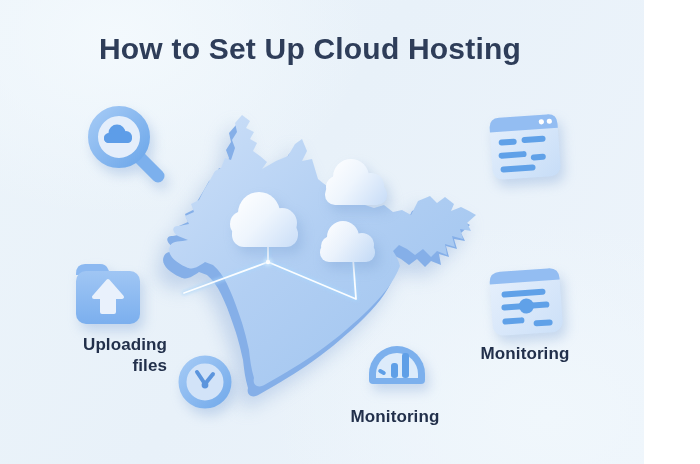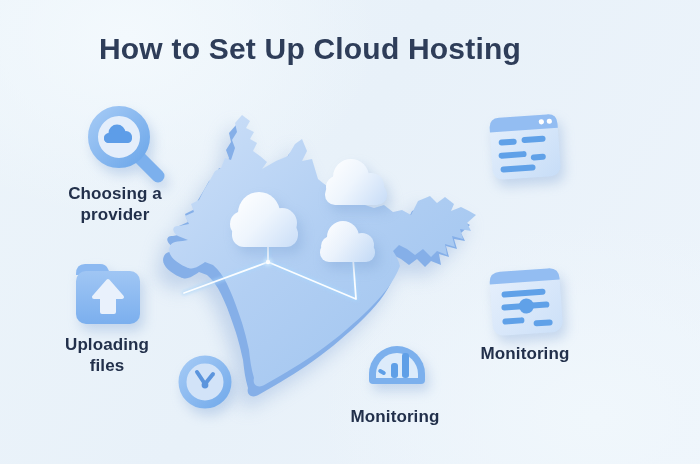--- a/index.html
+++ b/index.html
@@ -1,18 +1,18 @@
 <!DOCTYPE html>
 <html><head>
 <meta charset="utf-8">
 <style>
   html,body{margin:0;padding:0;}
   #stage{
     position:relative;
-    width:700px;height:464px;
+    width:644px;height:464px;
     overflow:hidden;
     background:
       radial-gradient(ellipse 420px 300px at 18% 8%, #f3f9fd 0%, rgba(243,249,253,0) 60%),
       radial-gradient(ellipse 500px 360px at 85% 90%, #f0f7fc 0%, rgba(240,247,252,0) 55%),
       linear-gradient(120deg,#ecf4fa 0%,#e8f1f9 45%,#edf4fb 100%);
     font-family:"Liberation Sans", sans-serif;
   }
   .title{
     position:absolute;left:10px;top:30px;width:600px;
     text-align:center;font-weight:700;font-size:30px;line-height:1.24;
@@ -125,24 +125,20 @@
     </defs>
     <line x1="56" y1="54" x2="74" y2="72" stroke="#7cb0ed" stroke-width="13" stroke-linecap="round"></line>
     <circle cx="35" cy="33" r="26" fill="#e4eefb" stroke="url(#ringGrad)" stroke-width="10"></circle>
     <g fill="#5d9de8">
       <circle cx="33" cy="29" r="8.5"></circle>
         <circle cx="42" cy="33" r="6"></circle>
         <circle cx="25" cy="34" r="5"></circle>
       <rect x="20" y="30" width="28" height="9" rx="4.5"></rect>
     </g>
   </svg>
-  <div class="label" style="left:53px;top:184px;width:124px;">
-    <div>Choosing a</div>
-    <div>provider</div>
-  </div>
 
   <svg class="icon" style="left:485px;top:106px;" width="80" height="80" viewBox="0 0 80 80">
     <defs>
       <linearGradient id="srvBody" x1="0" y1="0" x2="1" y2="1">
         <stop offset="0" stop-color="#e6f0fc"></stop>
           <stop offset="1" stop-color="#c7ddf7"></stop>
       </linearGradient>
     </defs>
     <g transform="rotate(-4 40 40)">
       <rect x="6" y="10" width="68" height="62" rx="10" fill="url(#srvBody)"></rect>
@@ -163,21 +159,21 @@
     <defs>
       <linearGradient id="foldGrad" x1="0" y1="0" x2="0" y2="1">
         <stop offset="0" stop-color="#a0c6f4"></stop>
           <stop offset="1" stop-color="#7bafee"></stop>
       </linearGradient>
     </defs>
     <path d="M6 18 Q6 8 15 8 L30 8 Q36 8 38 13 L41 19 L6 19 Z" fill="#8cb9f1"></path>
     <rect x="6" y="15" width="64" height="53" rx="10" fill="url(#foldGrad)"></rect>
     <path d="M38 25 L52 41 L44 41 L44 56 L32 56 L32 41 L24 41 Z" fill="#e9f1fc" stroke="#e9f1fc" stroke-width="4" stroke-linejoin="round"></path>
   </svg>
-  <div class="label" style="left:47px;top:335px;width:120px;">
+  <div class="label" style="left:47px;top:335px;width:120px;text-align:right;">
     <div>Uploading</div>
     <div>files</div>
   </div>
 
   <svg class="icon" style="left:486px;top:260px;" width="80" height="80" viewBox="0 0 80 80">
     <defs>
       <linearGradient id="sldGrad" x1="0" y1="0" x2="1" y2="1">
         <stop offset="0" stop-color="#e7f0fc"></stop>
           <stop offset="1" stop-color="#cce0f8"></stop>
       </linearGradient>

